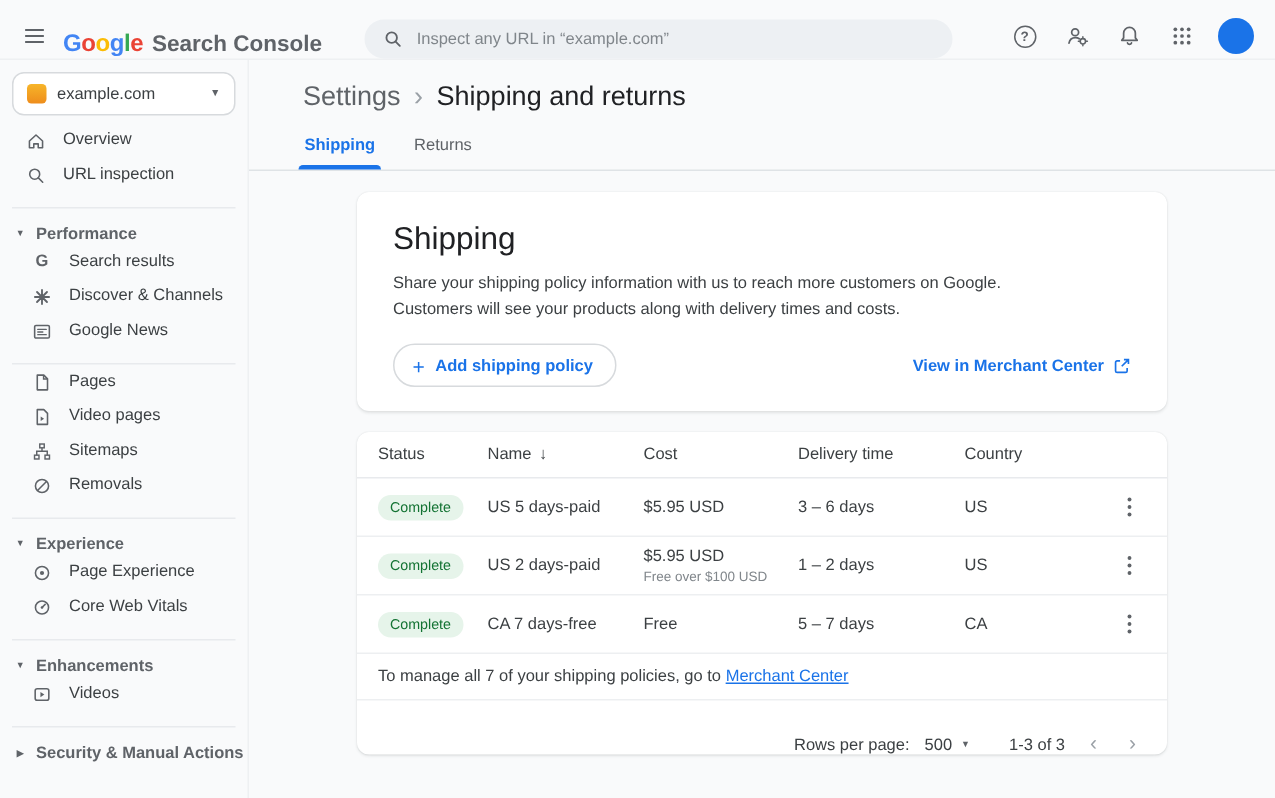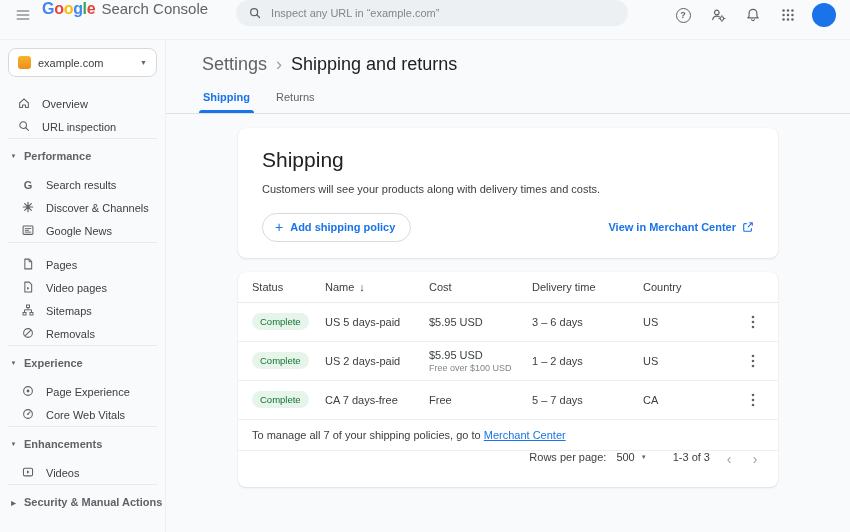--- a/index.html
+++ b/index.html
@@ -1,47 +1,47 @@
 <!DOCTYPE html>
 <html><head>
 <meta charset="utf-8">
 <style>
   * { margin:0; padding:0; box-sizing:border-box; }
   html,body { width:850px; height:532px; overflow:hidden; background:#f9fafb;
               font-family:"Liberation Sans", sans-serif; color:#202124; }
   .app { display:flex; flex-direction:column; height:100%; }
 
   
-  .topbar { height:40px; flex:none; display:flex; align-items:flex-start; padding:0 14px 0 8px; border-bottom:1px solid #eef0f2; }
+  .topbar { height:40px; flex:none; display:flex; align-items:flex-end; padding:0 14px 0 8px; border-bottom:1px solid #eef0f2; }
   .icon-btn { width:30px; height:30px; border:none; background:none; border-radius:50%;
               display:flex; align-items:center; justify-content:center; color:#5f6368; cursor:pointer; flex:none; }
   .logo { display:flex; align-items:baseline; margin-left:4px; white-space:nowrap; }
   .logo-google { font-size:16px; letter-spacing:-.3px; font-weight:bold; }
   .gl0,.gl3 { color:#4285F4; } .gl1,.gl5 { color:#EA4335; } .gl2 { color:#FBBC05; } .gl4 { color:#34A853; }
-  .logo-suffix { font-size:15px; color:#5f6368; margin-left:6px; font-weight:normal; }
+  .logo-suffix { font-size:15px; color:#5f6368; margin-left:6px; font-weight:bold; }
   .searchbar { margin-left:28px; width:392px; height:26px; background:#edf0f3; border-radius:13px;
                display:flex; align-items:center; gap:9px; padding:0 12px; }
   .searchbar input { flex:1; border:none; background:transparent; outline:none; font-size:11px; font-family:inherit; color:#202124; }
   .searchbar input::placeholder { color:#80868b; }
   .topbar-right { margin-left:auto; display:flex; align-items:center; gap:5px; }
   .circle-q { width:15px; height:15px; border:1.4px solid #5f6368; border-radius:50%;
               display:flex; align-items:center; justify-content:center; font-size:9px; font-weight:bold; color:#5f6368; }
   .avatar { width:24px; height:24px; border-radius:50%; background:#1a73e8; border:none; cursor:pointer; margin-left:4px; }
 
   
   .body-row { flex:1; display:flex; min-height:0; }
 
   
   .sidebar { width:166px; flex:none; border-right:1px solid #eef0f2; padding-top:6px; overflow:hidden; }
   .property-selector { margin:2px 8px 10px; height:29px; background:#fff; border:1px solid #d7dadd; border-radius:8px;
                        display:flex; align-items:center; gap:7px; padding:0 9px; cursor:pointer; }
   .prop-icon { width:13px; height:13px; border-radius:3px; background:linear-gradient(#f7b529,#ee8d1c); flex:none; }
   .prop-label { font-size:11px; color:#3c4043; }
   .prop-caret { margin-left:auto; font-size:7px; color:#5f6368; }
-  .nav-item { height:23px; display:flex; align-items:flex-end; gap:11px; padding-left:17px;
+  .nav-item { height:23px; display:flex; align-items:flex-start; gap:11px; padding-left:17px;
               font-size:11px; color:#3c4043; cursor:pointer; white-space:nowrap; }
   .icn { color:#5f6368; flex:none; display:block; }
   .g-letter { width:14px; text-align:center; font-weight:bold; font-size:11px; color:#5f6368; flex:none; }
   .nav-section { height:24px; display:flex; align-items:center; gap:6px; padding-left:9px;
                  font-size:11px; color:#5f6368; cursor:pointer; white-space:nowrap;font-weight:bold; }
   .sec-caret { font-size:6px; width:9px; color:#5f6368; text-align:center; }
   .group .nav-item { padding-left:21px; }
   .sidebar-divider { height:1px; background:#e8eaed; margin:5px 8px; }
 
   
@@ -77,21 +77,21 @@
   .sort-arrow { font-size:11px; }
   .t-row { border-bottom:1px solid #edeff1; font-size:11px; color:#3c4043; padding-top:6px; padding-bottom:6px; }
   .badge { display:inline-block; width:fit-content; background:#e6f4ea; color:#137333;
            font-size:9.5px; padding:3px 8px; border-radius:10px; }
   .cost-note { font-size:9px; color:#80868b; margin-top:2px; }
   .cost-note:empty { display:none; }
   .kebab-btn { width:26px; height:26px; border:none; background:none; display:flex; align-items:center;
                justify-content:center; cursor:pointer; border-radius:50%; }
   .t-footer { padding:9px 14px; font-size:11px; color:#3c4043; border-bottom:1px solid #edeff1; }
   .t-footer .mc-footer-link { color:#1a73e8; text-decoration:underline; cursor:pointer; }
-  .t-pagination { height:36px; display:flex; align-items:flex-start; justify-content:flex-end; padding-right:10px;
+  .t-pagination { height:36px; display:flex; align-items:flex-end; justify-content:flex-end; padding-right:10px;
                   font-size:11px; color:#3c4043; }
   .rpp-select { display:flex; align-items:center; gap:6px; margin-left:10px; cursor:pointer; }
   .rpp-caret { font-size:6px; color:#5f6368; }
   .range { margin:0 6px 0 26px; }
   .page-chevron { width:26px; text-align:center; font-size:14px; color:#9aa0a6; background:none; border:none; cursor:pointer; }
 </style>
 </head>
 <body>
 
 <div class="app">
@@ -293,20 +293,21 @@
       <div class="tabs">
         <div class="tab active">Shipping</div>
         <div class="tab">Returns</div>
       </div>
 
       <div class="content">
 
         <section class="card shipping-card">
           <h1 class="card-title">Shipping</h1>
           <div class="card-desc">
+            <div>Share your shipping policy information with us to reach more customers on Google.</div>
             <div>Customers will see your products along with delivery times and costs.</div>
           </div>
           <div class="card-actions">
             <button class="add-btn">
               <span class="add-plus">+</span>
               <span>Add shipping policy</span>
             </button>
             <span class="mc-link">
               <span>View in Merchant Center</span>
               <svg width="12" height="12" viewBox="0 0 14 14">

